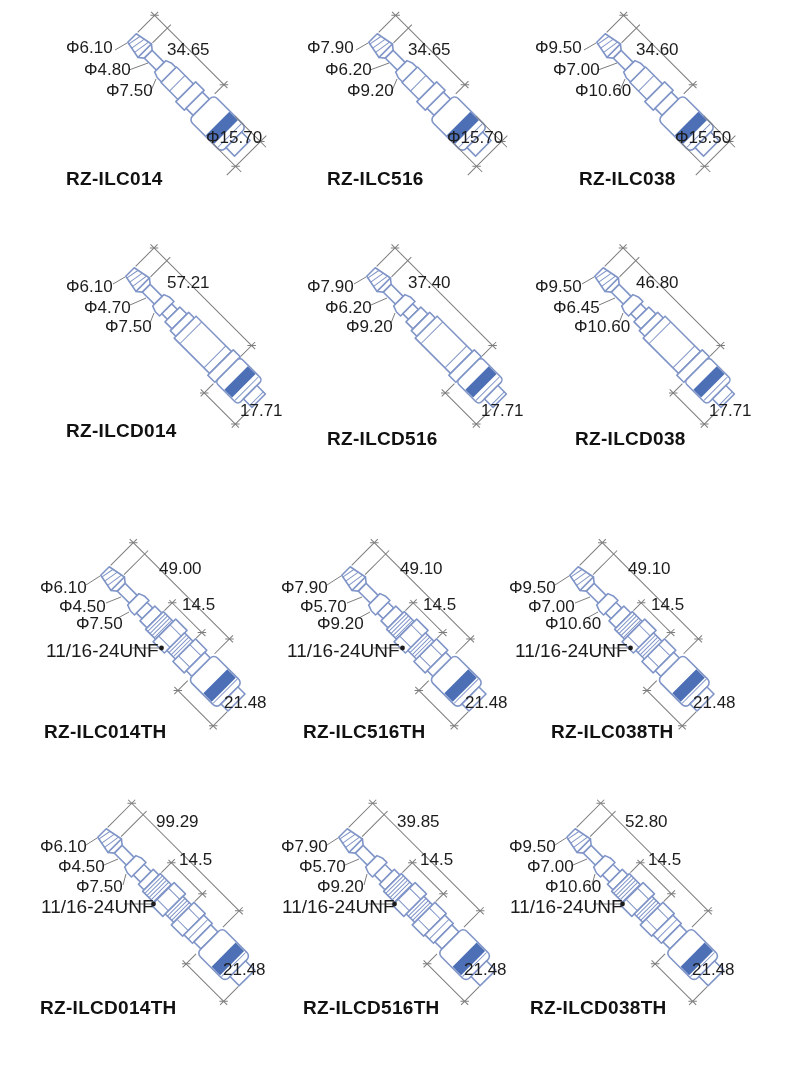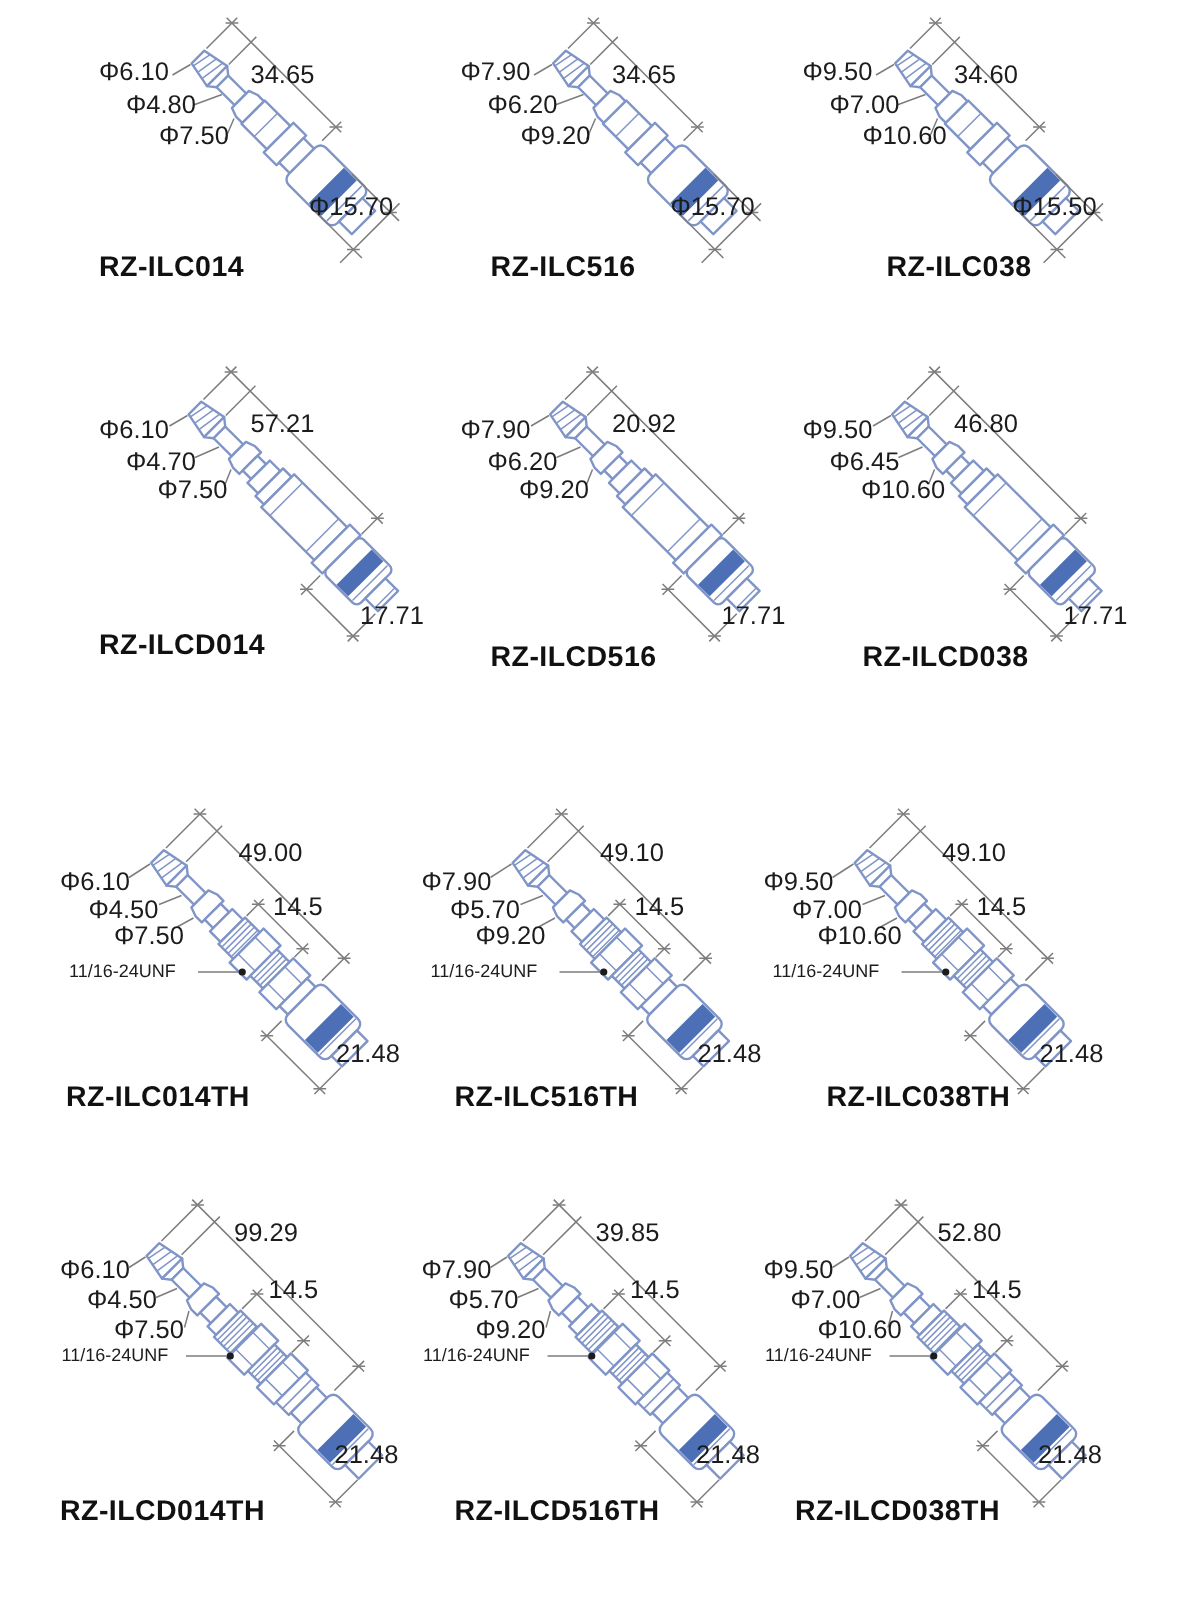--- a/index.html
+++ b/index.html
@@ -9,21 +9,21 @@
     --label-text:#1c1c1c;
     --name-text:#111111;
     --background:#ffffff;
   }
   html,body{margin:0;padding:0;}
   body{background:#f2f2f2;font-family:"Liberation Sans",sans-serif;}
   #page{position:relative;width:790px;height:1072px;background:var(--background,#fff);overflow:hidden;}
   .cell{position:absolute;width:255px;}
   .draw{position:absolute;left:0;top:0;width:100%;height:100%;overflow:visible;}
   .lbl{position:absolute;font-size:17px;color:var(--label-text,#1c1c1c);white-space:nowrap;line-height:1;}
-  .lbl.unf{font-size:12px;}
+  .lbl.unf{font-size:19px;}
   .pname{position:absolute;font-size:19px;font-weight:bold;color:var(--name-text,#111);letter-spacing:.3px;white-space:nowrap;}
   .part{fill:#fff;stroke:var(--part-outline,#8095c7);stroke-width:1.6;stroke-linejoin:round;}
   .band{fill:var(--band,#4d6fb5);stroke:none;}
   .thin{fill:none;stroke:var(--part-outline,#8095c7);stroke-width:1;}
   .dim{fill:none;stroke:var(--dim-line,#7d7d7d);stroke-width:1;}
   
   .c2 .all{transform:translateX(-14px);}
   .c3 .all{transform:translateX(-26px);}
   .c2 .sh{transform:translateX(-14px);}
   .c3 .sh{transform:translateX(-26px);}
@@ -184,21 +184,21 @@
       <g class="all">
           <use href="#connA" transform="translate(112,30) rotate(45)"></use>
           <use href="#leadA"></use>
         </g>
     </svg>
     <span class="lbl sh" style="left:46px;top:31px">Φ9.50</span>
     <span class="lbl sh" style="left:64px;top:53px">Φ7.00</span>
     <span class="lbl sh" style="left:86px;top:74px">Φ10.60</span>
     <span class="lbl sh" style="left:147px;top:33px">34.60</span>
     <span class="lbl sh" style="left:186px;top:121px">Φ15.50</span>
-    <div class="pname" style="left:76px;top:160px">RZ-ILC038</div>
+    <div class="pname" style="left:64px;top:160px">RZ-ILC038</div>
   </div>
 
   <div class="cell c1" style="left:20px;top:228px;height:260px">
     <svg class="draw" viewBox="0 0 255 260">
       <g class="all">
           <use href="#connB" transform="translate(110,44) rotate(45)"></use>
           <use href="#leadB"></use>
         </g>
     </svg>
     <span class="lbl sh" style="left:46px;top:50px">Φ6.10</span>
@@ -212,21 +212,21 @@
   <div class="cell c2" style="left:275px;top:228px;height:260px">
     <svg class="draw" viewBox="0 0 255 260">
       <g class="all">
           <use href="#connB" transform="translate(110,44) rotate(45)"></use>
           <use href="#leadB"></use>
         </g>
     </svg>
     <span class="lbl sh" style="left:46px;top:50px">Φ7.90</span>
     <span class="lbl sh" style="left:64px;top:71px">Φ6.20</span>
     <span class="lbl sh" style="left:85px;top:90px">Φ9.20</span>
-    <span class="lbl sh" style="left:147px;top:46px">20.92</span>
+    <span class="lbl sh" style="left:147px;top:46px">37.40</span>
     <span class="lbl sh" style="left:220px;top:174px">17.71</span>
     <div class="pname" style="left:52px;top:200px">RZ-ILCD516</div>
   </div>
 
   <div class="cell c3" style="left:515px;top:228px;height:260px">
     <svg class="draw" viewBox="0 0 255 260">
       <g class="all">
           <use href="#connB" transform="translate(110,44) rotate(45)"></use>
           <use href="#leadB"></use>
         </g>

